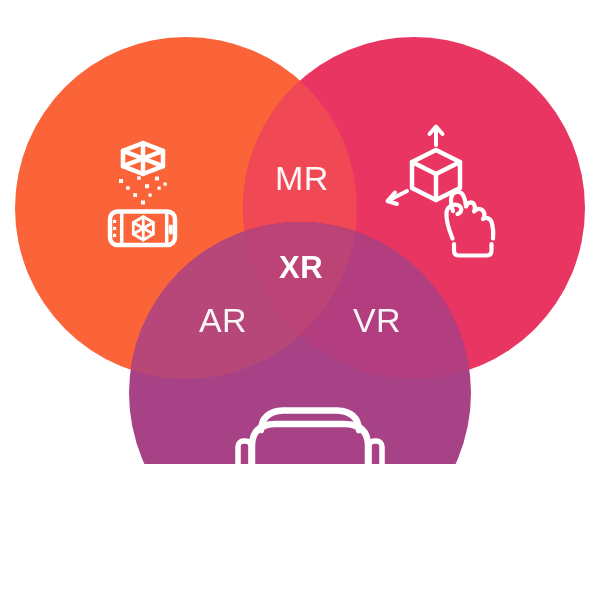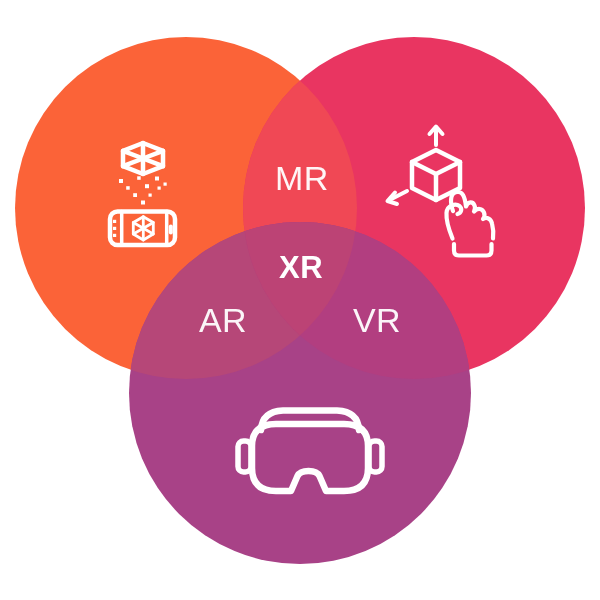--- a/index.html
+++ b/index.html
@@ -1,18 +1,18 @@
 <!DOCTYPE html>
 <html><head>
 <meta charset="utf-8">
 <style>
   html,body{margin:0;padding:0;background:#ffffff;}
   .stage{
     position:relative;
-    width:600px;height:600px;
+    width:600px;height:464px;
     background:#ffffff;
     font-family:"Liberation Sans", sans-serif;
     overflow:hidden;
   }
   svg{display:block;}
   .icon-stroke{fill:none;stroke:#ffffff;stroke-linecap:round;stroke-linejoin:round;}
   .icon-fill{fill:#ffffff;stroke:none;}
   .venn-label{
     font-family:"Liberation Sans", sans-serif;
     font-size:34px;

